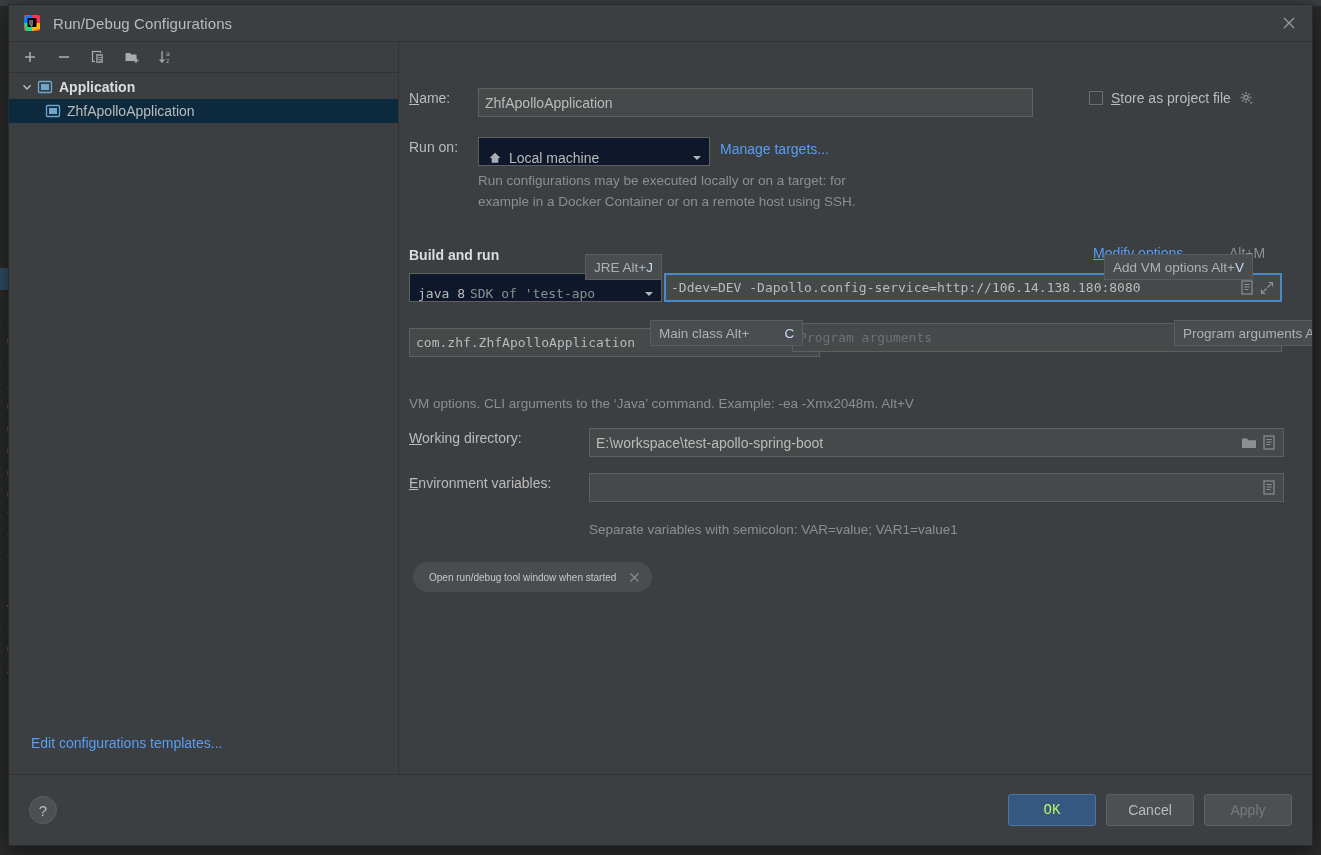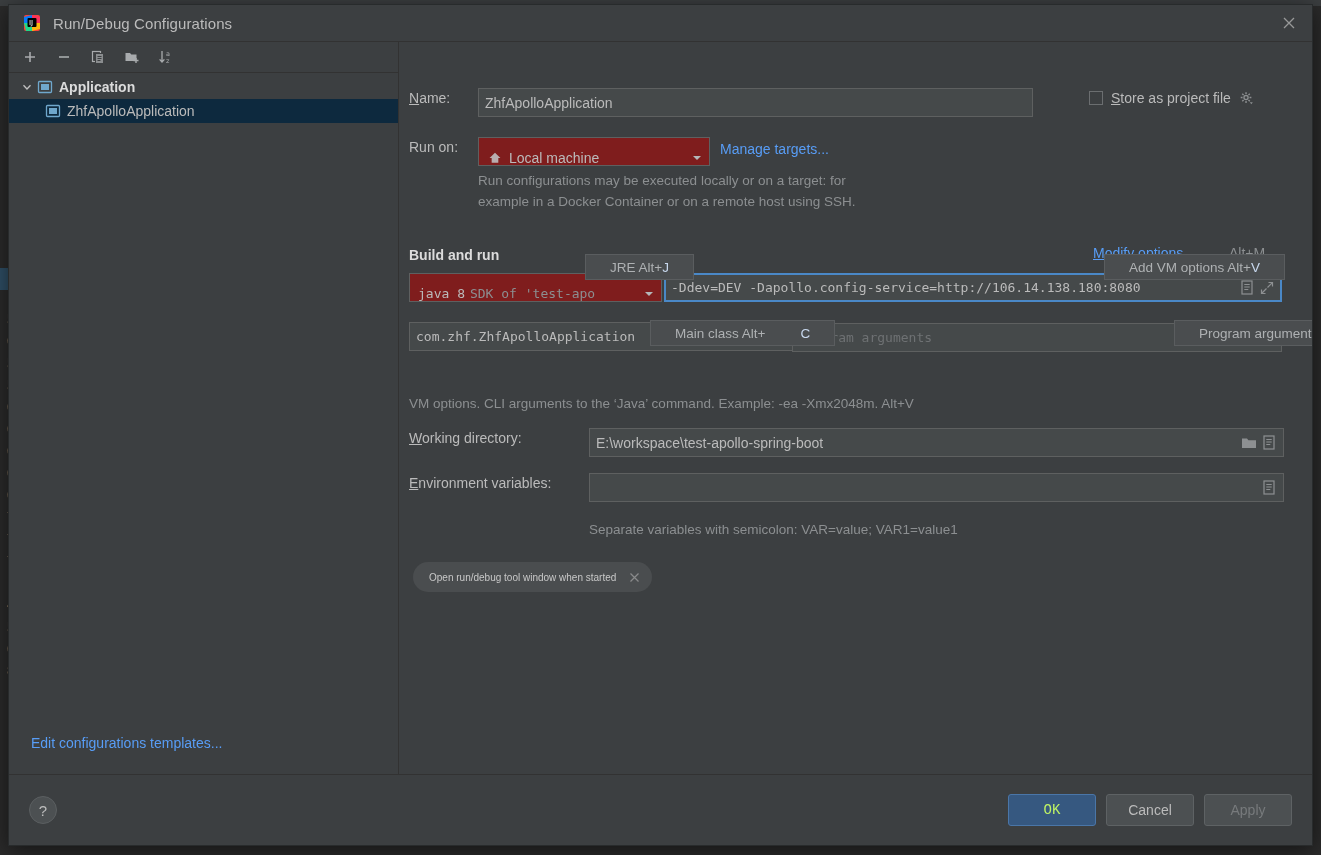--- a/index.html
+++ b/index.html
@@ -150,21 +150,21 @@
     font-size: 14px; color: #bbbbbb;
     cursor: text;
   }
   .textfield.mono {
     font-family: "DejaVu Sans Mono", monospace;
     font-size: 13px;
   }
   .textfield .ph { color: #6e7173; }
 
   .combo {
-    background: #7f1d1d;
+    background: #0f172a;
     border: 1px solid #5e6060;
     box-sizing: border-box;
     height: 29px;
     display: flex; align-items: center;
     padding: 12px 4px 0 8px;
     font-size: 14px; color: #bbbbbb;
     cursor: pointer;
   }
   .combo .arrow {
     margin-left: auto; width: 16px; flex: none;
@@ -200,21 +200,21 @@
   
   .tip {
     position: absolute;
     background: #4a4d4f;
     border: 1px solid #5a5d5f;
     color: #aeb1b3;
     font-size: 13.5px;
     height: 26px;
     box-sizing: border-box;
     display: flex; align-items: center;
-    padding: 0 24px;
+    padding: 0 8px;
     white-space: nowrap;
     z-index: 20;
   }
   .tip .key { color: #c8d8ee; }
 
   
   #vm-options-field {
     border: 1px solid #4a88c7;
     box-shadow: 0 0 0 1px #4a88c7 inset;
   }
@@ -464,21 +464,21 @@
         <span class="fi">
           <svg width="14" height="14" viewBox="0 0 14 14">
             <path d="M8.5 1.5 H12.5 V5.5" stroke="#9a9d9f" stroke-width="1.2" fill="none"></path>
             <path d="M12.5 1.5 L7.5 6.5" stroke="#9a9d9f" stroke-width="1.2"></path>
             <path d="M5.5 12.5 H1.5 V8.5" stroke="#9a9d9f" stroke-width="1.2" fill="none"></path>
             <path d="M1.5 12.5 L6.5 7.5" stroke="#9a9d9f" stroke-width="1.2"></path>
           </svg>
         </span>
       </div>
 
-      <div class="textfield mono" id="main-class-field" style="position:absolute; left:10px; top:280px; width:411px;">
+      <div class="textfield mono" id="main-class-field" style="position:absolute; left:10px; top:286px; width:411px;">
         <span style="flex:1 1 auto; overflow:hidden; white-space:nowrap;">com.zhf.ZhfApolloApplication</span>
         <span class="fi">
           <svg width="14" height="15" viewBox="0 0 14 15">
             <rect x="2" y="1" width="10" height="13" fill="none" stroke="#9a9d9f" stroke-width="1.2"></rect>
             <path d="M4.3 4.5 H9.7 M4.3 7 H9.7 M4.3 9.5 H8.3" stroke="#9a9d9f" stroke-width="1.2"></path>
           </svg>
         </span>
       </div>
 
       <div class="textfield mono" id="program-args-field" style="position:absolute; left:393px; top:281px; width:490px;">

